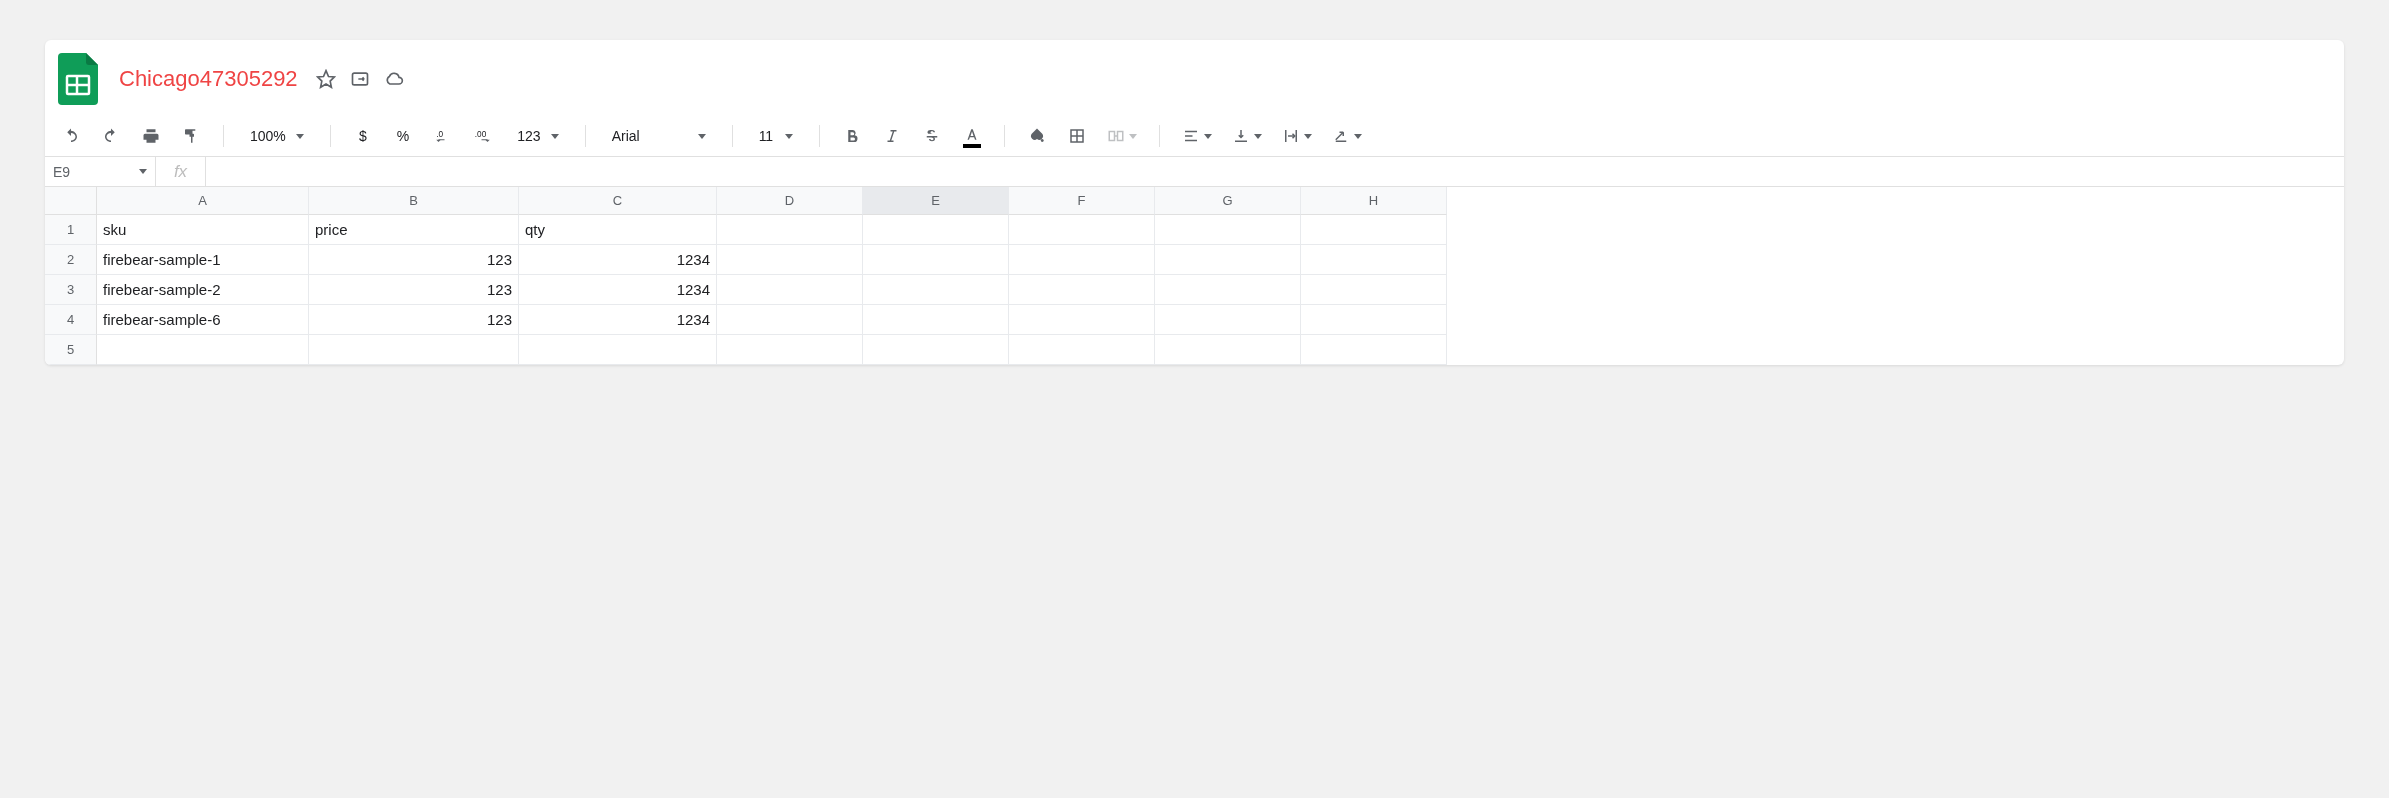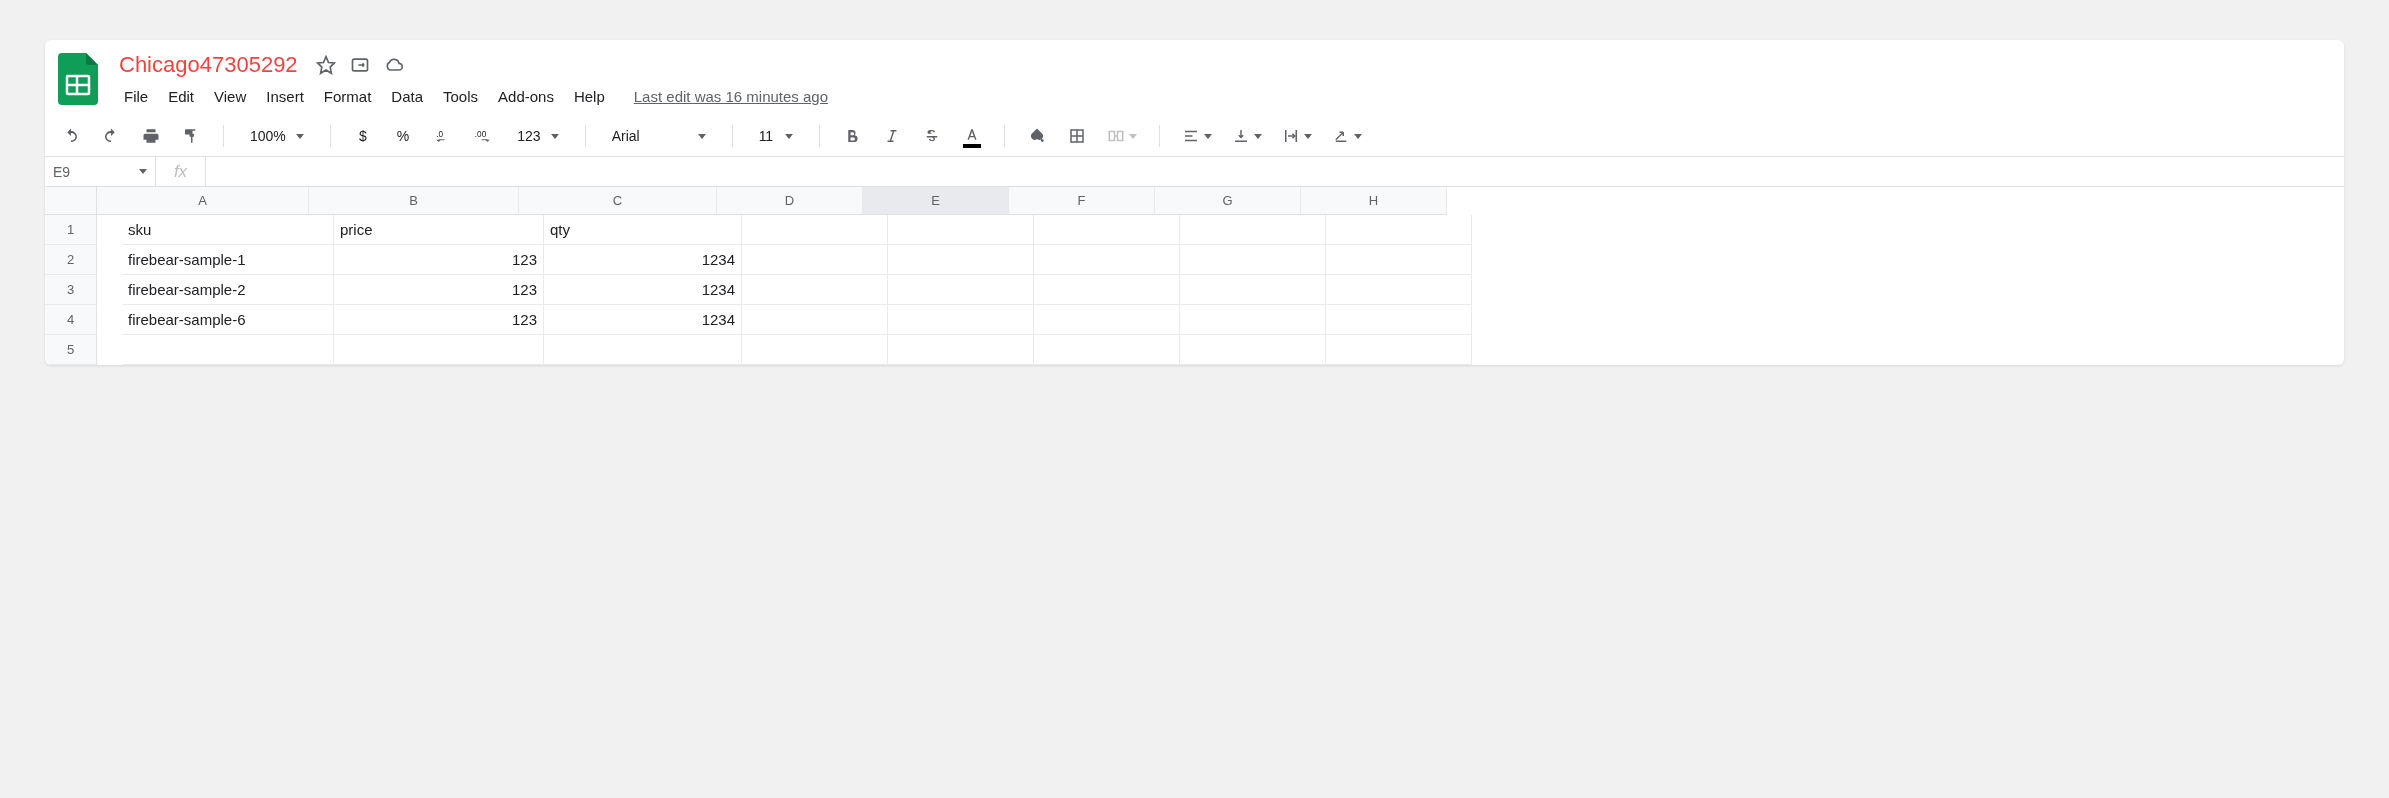--- a/index.html
+++ b/index.html
@@ -162,21 +162,21 @@
   .cols { flex: 1; display: flex; flex-direction: column; }
   .col-heads { display: flex; height: 28px; }
   .col-head {
     background: #f8f9fa;
     border-right: 1px solid #e8eaed;
     border-bottom: 1px solid #e0e0e0;
     display: flex; align-items: center; justify-content: center;
     font-size: 13px; color: #5f6368;
   }
   .col-head.sel { background: #e8eaed; }
-  .data-row { display: flex; height: 30px; margin-left: 25px; }
+  .data-row { display: flex; height: 30px; }
   .cell {
     border-right: 1px solid #e8eaed;
     border-bottom: 1px solid #e8eaed;
     padding: 0 6px;
     display: flex;
     align-items: center;
     font-size: 15px;
     color: #202124;
     overflow: hidden;
     white-space: nowrap;
@@ -220,32 +220,20 @@
               <rect x="3" y="5" width="18" height="14" rx="2"></rect>
               <path d="M10 12h7m0 0-2-2m2 2-2 2"></path>
             </svg>
         </span>
         <span class="title-icon">
           <svg viewBox="0 0 24 24" fill="none" stroke="currentColor" stroke-width="2">
               <path d="M18 18a4 4 0 0 0 0-8 6 6 0 0 0-11.5-1A5 5 0 0 0 7 18z"></path>
             </svg>
         </span>
       </div>
-      <div class="menubar">
-        <span class="menu-item">File</span>
-        <span class="menu-item">Edit</span>
-        <span class="menu-item">View</span>
-        <span class="menu-item">Insert</span>
-        <span class="menu-item">Format</span>
-        <span class="menu-item">Data</span>
-        <span class="menu-item">Tools</span>
-        <span class="menu-item">Add-ons</span>
-        <span class="menu-item">Help</span>
-        <span class="last-edit">Last edit was 16 minutes ago</span>
-      </div>
     </div>
   </div>
 
   <div class="toolbar">
     <span class="tbtn">
         <svg viewBox="0 0 24 24" fill="currentColor">
           <path d="M12 5V2L7 7l5 5V8c3 0 6 2 6 5s-3 5-6 5v2c4 0 8-3 8-7s-4-8-8-8z"></path>
         </svg>
       </span>
     <span class="tbtn">

